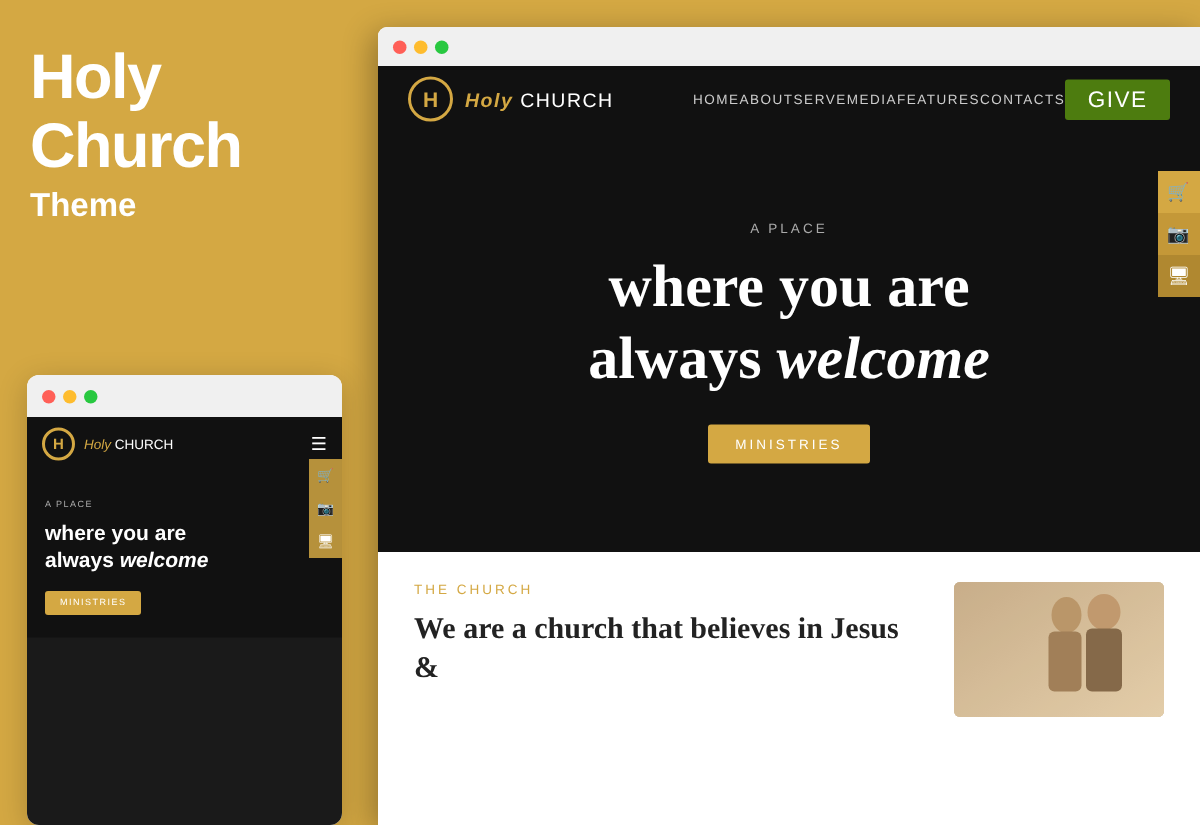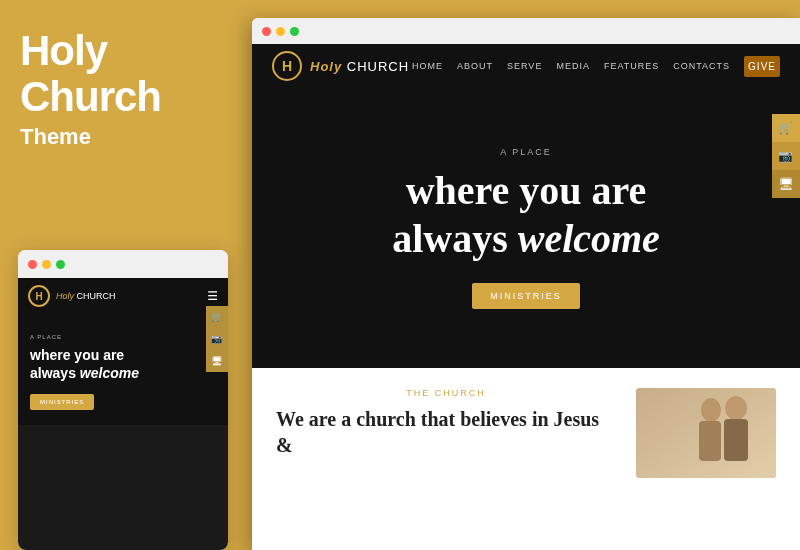--- a/index.html
+++ b/index.html
@@ -241,38 +241,37 @@
 
     .main-logo-text em {
       font-style: italic;
       color: #D4A843;
       font-weight: 700;
     }
 
     .main-nav-links {
       display: flex;
       align-items: center;
-      gap: 14px;
     }
 
     .main-nav-link {
       font-size: 9px;
       color: #ccc;
       text-transform: uppercase;
       letter-spacing: 1px;
       cursor: pointer;
     }
 
     .main-nav-give {
-      background: #a16207;
-      color: #fff;
-      font-size: 10px;
+      background: #4d7c0f;
+      color: #fff;
+      font-size: 15px;
       text-transform: uppercase;
       letter-spacing: 1px;
-      padding: 5px 4px;
+      padding: 5px 15px;
       border-radius: 2px;
     }
 
     
     .main-hero {
       background: #111;
       height: 280px;
       display: flex;
       flex-direction: column;
       align-items: center;
@@ -345,21 +344,20 @@
     .main-bottom-text {
       flex: 1;
     }
 
     .main-bottom-tag {
       font-size: 9px;
       color: #D4A843;
       text-transform: uppercase;
       letter-spacing: 2px;
       margin-bottom: 8px;
-      text-align: center;
     }
 
     .main-bottom-title {
       font-size: 20px;
       font-weight: 800;
       color: #222;
       line-height: 1.3;
       font-family: Georgia, serif;
     }
 

